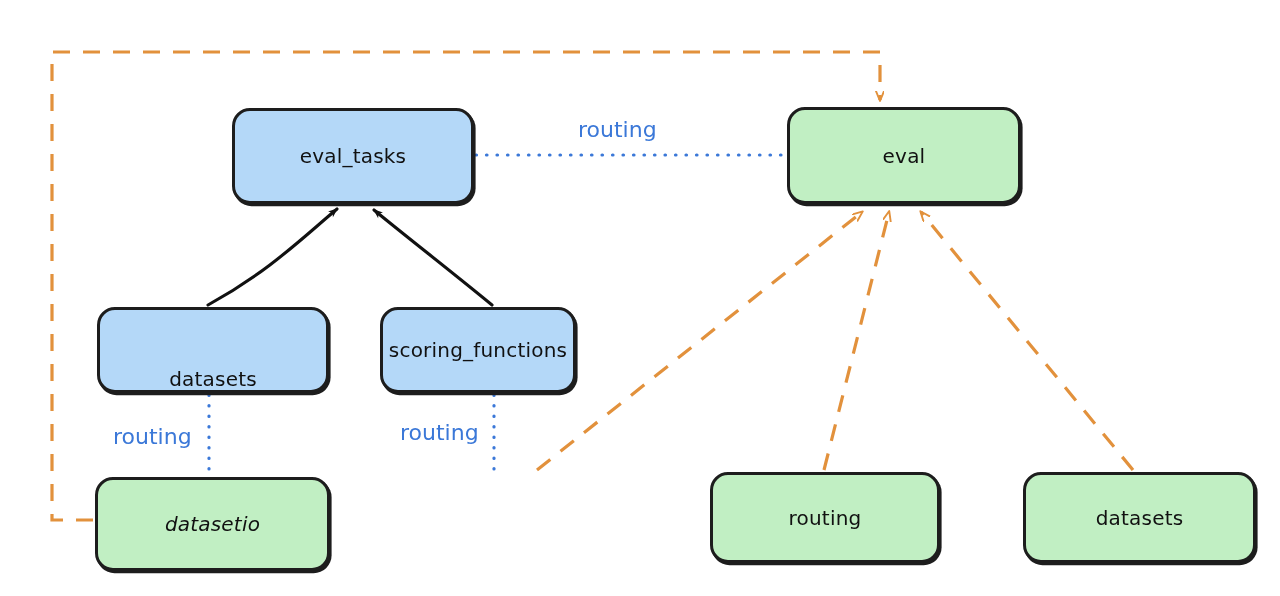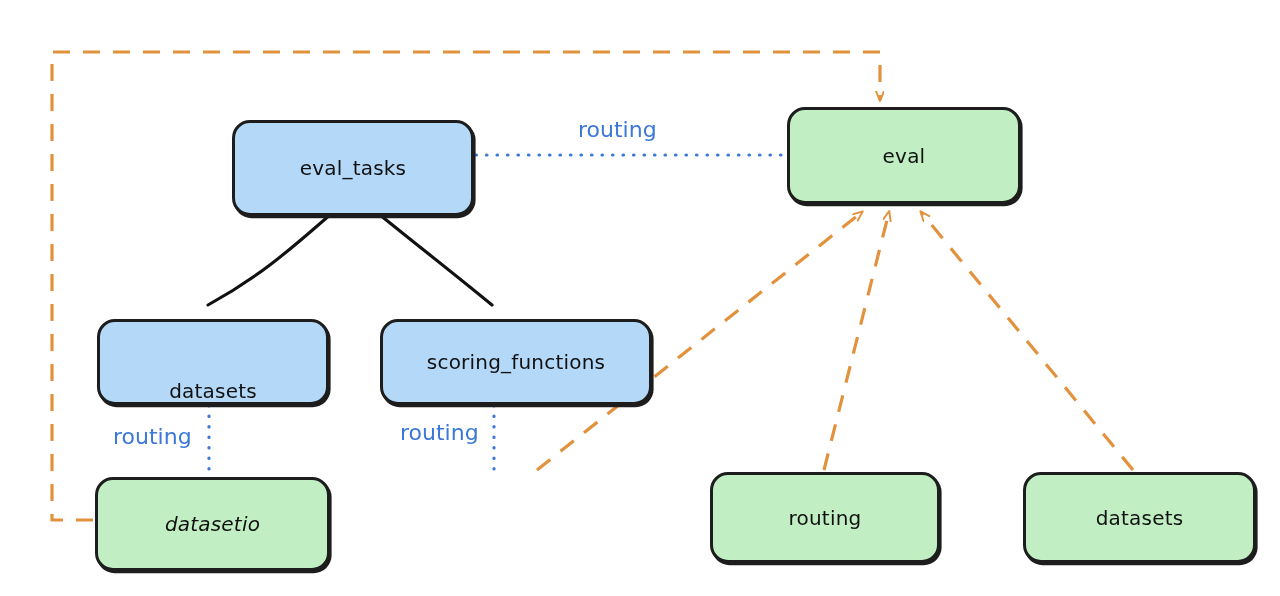--- a/index.html
+++ b/index.html
@@ -39,21 +39,20 @@
     font-family: "DejaVu Sans", sans-serif;
     font-size: 20px;
     letter-spacing: 0.2px;
     color: #111111;
     text-align: center;
     box-shadow: 1.6px 2.2px 0 0 #1d1d1d;
     user-select: none;
   }
   .node.api {
     background: #b4d8f8;
-    margin-top: 12px;
   }
   .node.provider {
     background: #c1efc3;
   }
   .node-label {
     display: block;
     line-height: 1.1;
     padding: 0 6px;
   }
   .edge-label {
@@ -116,21 +115,21 @@
   </div>
 
   <div class="node provider" style="left:787px; top:107px; width:234px; height:97px;text-align:center;">
     <span class="node-label">eval</span>
   </div>
 
   <div class="node api" style="left:97px; top:307px; width:232px; height:86px;align-items:flex-end;">
     <span class="node-label">datasets</span>
   </div>
 
-  <div class="node api" style="left:380px; top:307px; width:272px; height:86px;">
+  <div class="node api" style="left:380px; top:307px; width:196px; height:86px;">
     <span class="node-label">scoring_functions</span>
   </div>
 
   <div class="node provider" style="left:95px; top:477px; width:235px; height:94px;font-style:italic;">
     <span class="node-label">datasetio</span>
   </div>
 
 
   <div class="node provider" style="left:710px; top:472px; width:230px; height:91px;">
     <span class="node-label">routing</span>

